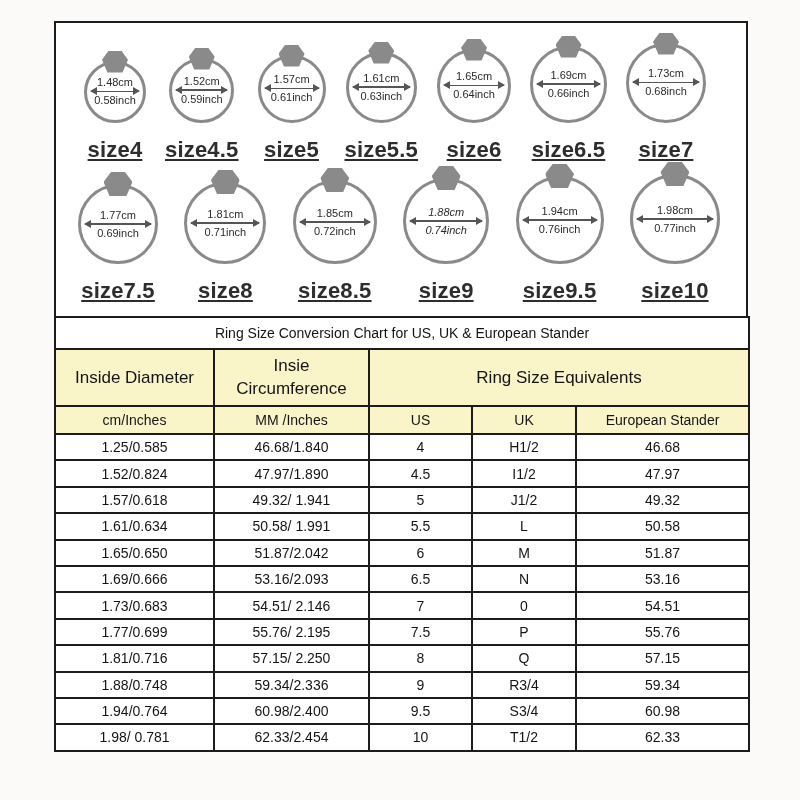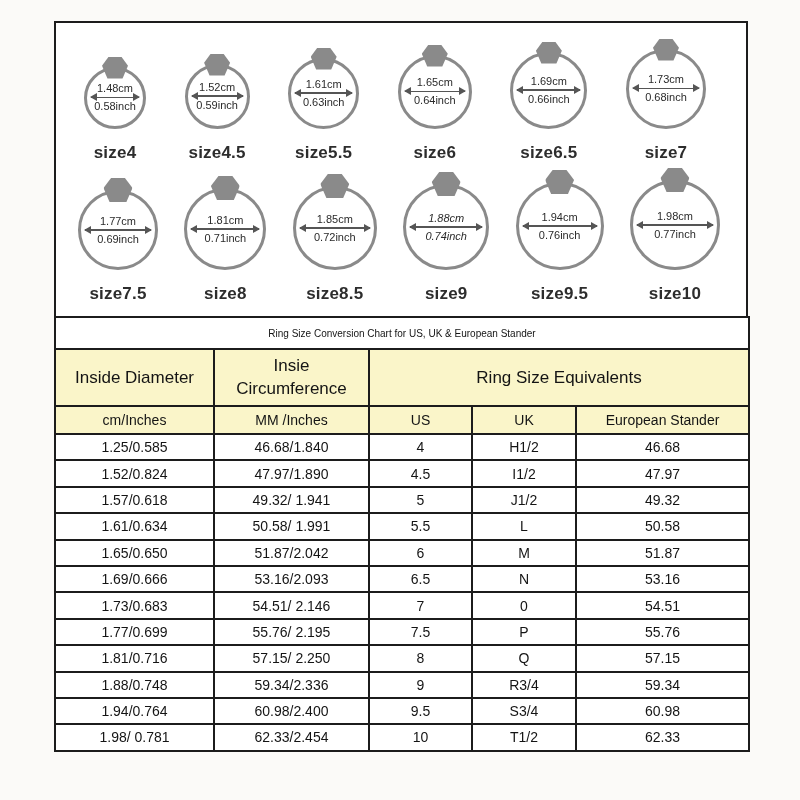--- a/index.html
+++ b/index.html
@@ -55,38 +55,39 @@
     background: #555;
   }
   .arrow::before, .arrow::after {
     content: ""; position: absolute; top: -3.5px; width: 0; height: 0;
     border-top: 4px solid transparent; border-bottom: 4px solid transparent;
   }
   .arrow::before { left: -1px; border-right: 7px solid #555; }
   .arrow::after  { right: -1px; border-left: 7px solid #555; }
   .ring-label {
     margin-top: 14px;
-    font-weight: bold; font-size: 17px; color: #2d2d2d;
+    font-weight: bold; font-size: 22px; color: #2d2d2d;
     letter-spacing: 0.2px;
+    text-decoration: underline;
   }
 
   
   .conv-table {
     position: absolute; left: 54px; top: 316px;
     width: 694px;
     border-collapse: collapse; table-layout: fixed;
     background: #fff;
   }
   .conv-table td {
     border: 2px solid var(--border, #1c1c1c);
     text-align: center; vertical-align: middle;
     color: #141414; padding: 0;
     overflow: hidden; white-space: nowrap;
   }
-  .title-row td { height: 30px; font-size: 10px; background: #fff; margin-top: 21px; }
+  .title-row td { height: 30px; font-size: 14px; background: #fff; margin-top: 21px; }
   .head-row td  { height: 55px; font-size: 17px; background: var(--header-bg, #faf5c9); }
   .head-row .two-line span { display: block; line-height: 1.35; }
   .sub-row td   { height: 26px; font-size: 14px; background: var(--header-bg, #faf5c9); }
   #table-body td { height: 24.4px; font-size: 14px; background: #fff; }
 </style>
 </head>
 <body>
 
 <div class="stage">
 
@@ -106,20 +107,31 @@
         <div class="ring">
           <div class="ring-gfx" style="width: 65px; height: 65px;">
             <div class="gem" style="width: 26px; height: 22px; top: -13px;"></div>
             <div class="meas">
               <div class="meas-cm">1.52cm</div>
               <div class="arrow" style="width: 51px;"></div>
               <div class="meas-inch">0.59inch</div>
             </div>
           </div>
           <div class="ring-label">size4.5</div>
+        </div>
+        <div class="ring">
+          <div class="ring-gfx" style="width: 68px; height: 68px;">
+            <div class="gem" style="width: 26px; height: 22px; top: -13px;"></div>
+            <div class="meas">
+              <div class="meas-cm">1.57cm</div>
+              <div class="arrow" style="width: 54px;"></div>
+              <div class="meas-inch">0.61inch</div>
+            </div>
+          </div>
+          <div class="ring-label">size5</div>
         </div>
         <div class="ring">
           <div class="ring-gfx" style="width: 71px; height: 71px;">
             <div class="gem" style="width: 26px; height: 22px; top: -13px;"></div>
             <div class="meas">
               <div class="meas-cm">1.61cm</div>
               <div class="arrow" style="width: 57px;"></div>
               <div class="meas-inch">0.63inch</div>
             </div>
           </div>

